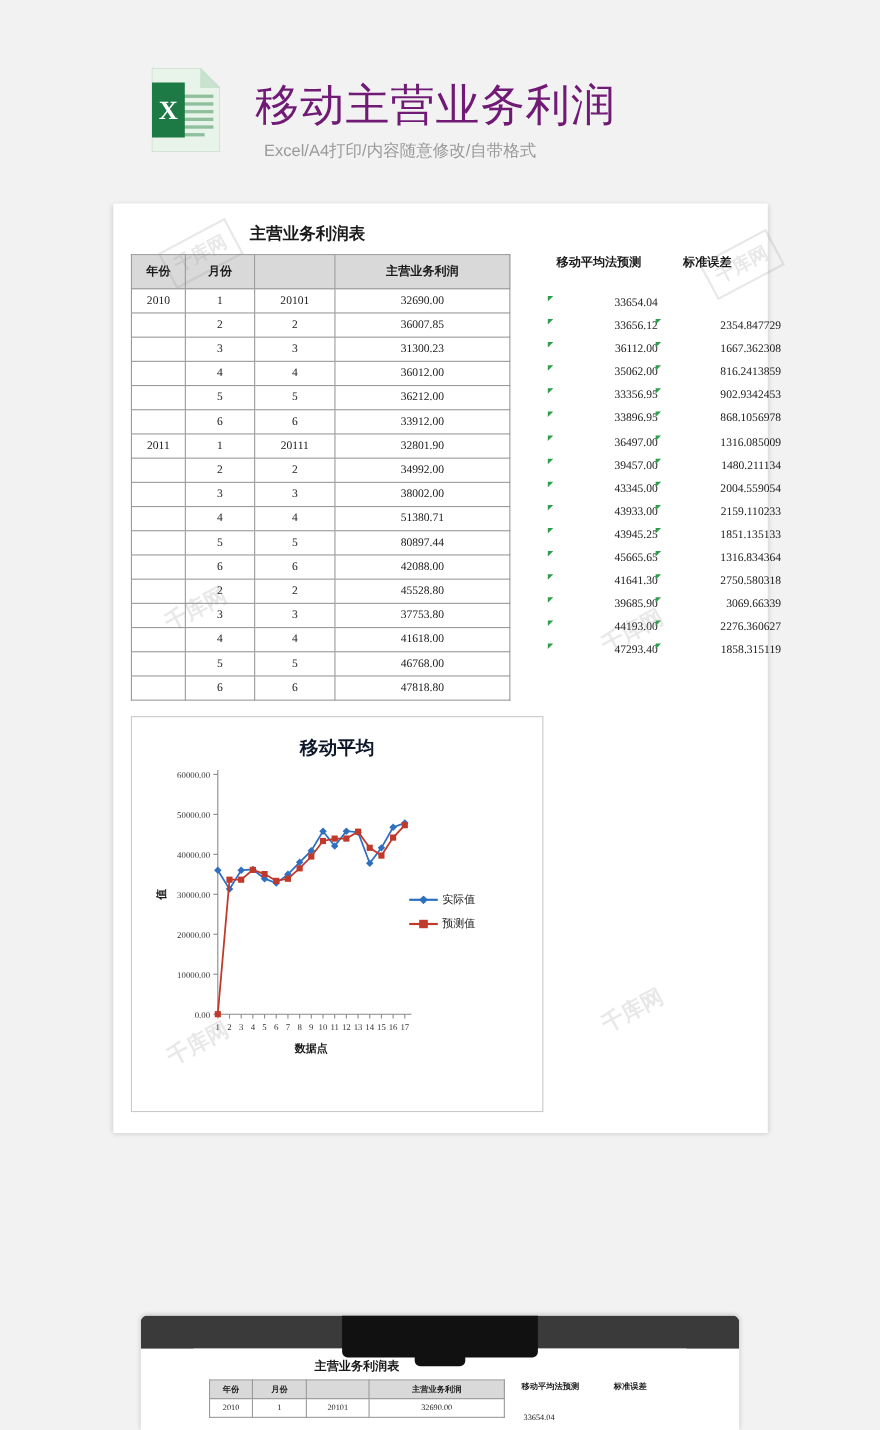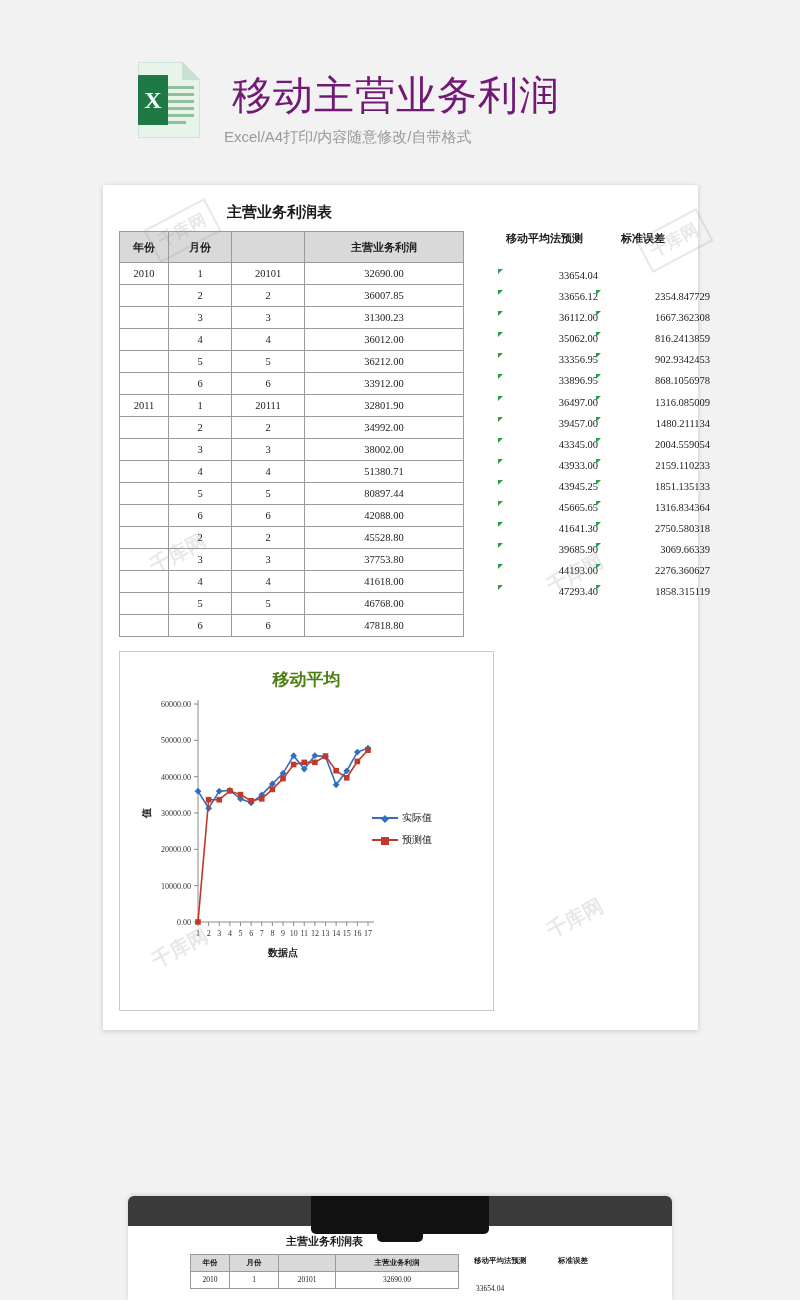--- a/index.html
+++ b/index.html
@@ -18,21 +18,21 @@
   .xls-icon {
     position:absolute; left:138px; top:62px; width:62px; height:76px;
   }
   .title-main {
     position:absolute; left:232px; top:68px;
     font-size:40px; color:#701a75; letter-spacing:1px;
     font-family:"Liberation Sans", sans-serif;
     white-space:nowrap;
   }
   .title-sub {
-    position:absolute; left:224px; top:128px;
+    position:absolute; left:240px; top:128px;
     font-size:15px; color:#9a9a9a;
     white-space:nowrap;
   }
 
   
   .sheet {
     position:absolute; left:103px; top:185px;
     width:595px; height:845px;
     background:#ffffff;
     box-shadow:0 1px 5px rgba(0,0,0,.18);
@@ -97,21 +97,21 @@
 
   
   .chart-box {
     position:absolute; left:16px; top:466px;
     width:373px; height:358px;
     background:#fff; border:1px solid #c9c9c9;
   }
   .chart-title {
     position:absolute; left:0; right:0; top:16px;
     text-align:center; font-size:17px; font-weight:bold;
-    font-family:"Liberation Serif", serif; color:#4d7c0f;
+    font-family:"Liberation Serif", serif; color:#0f172a;
   }
   .chart-svg { position:absolute; left:0; top:0; }
   .legend {
     position:absolute; left:252px; top:155px;
     font-size:10px; font-family:"Liberation Serif", serif; color:#1a1a1a;
   }
   .legend-row { display:flex; align-items:center; height:22px; }
   .legend-line { width:26px; height:2px; position:relative; margin-right:4px; }
   .legend-mk {
     position:absolute; left:9px; top:-3px; width:8px; height:8px;

